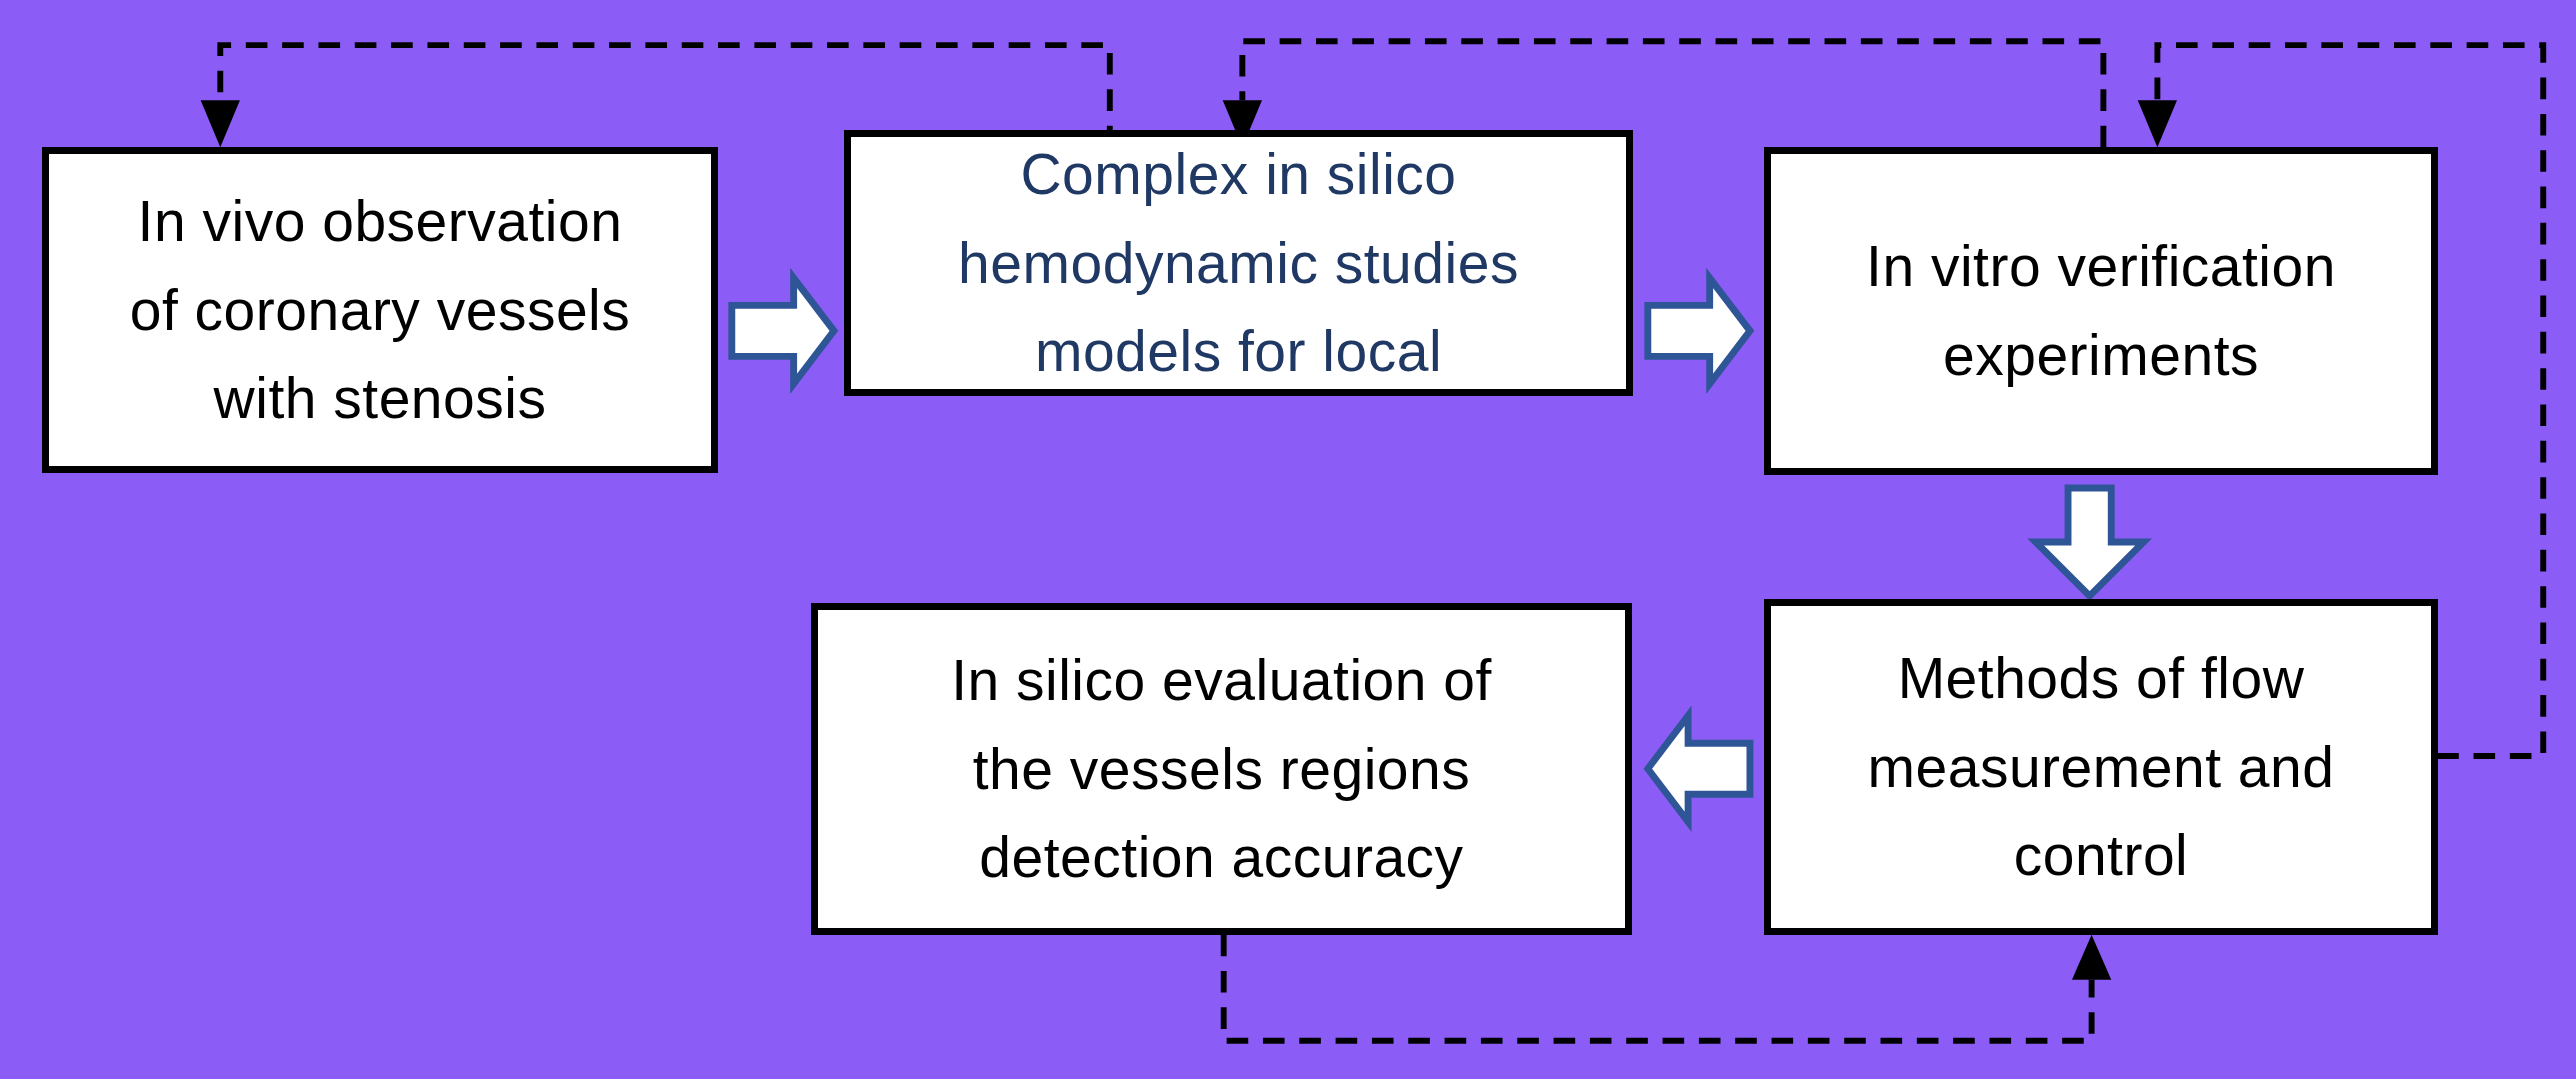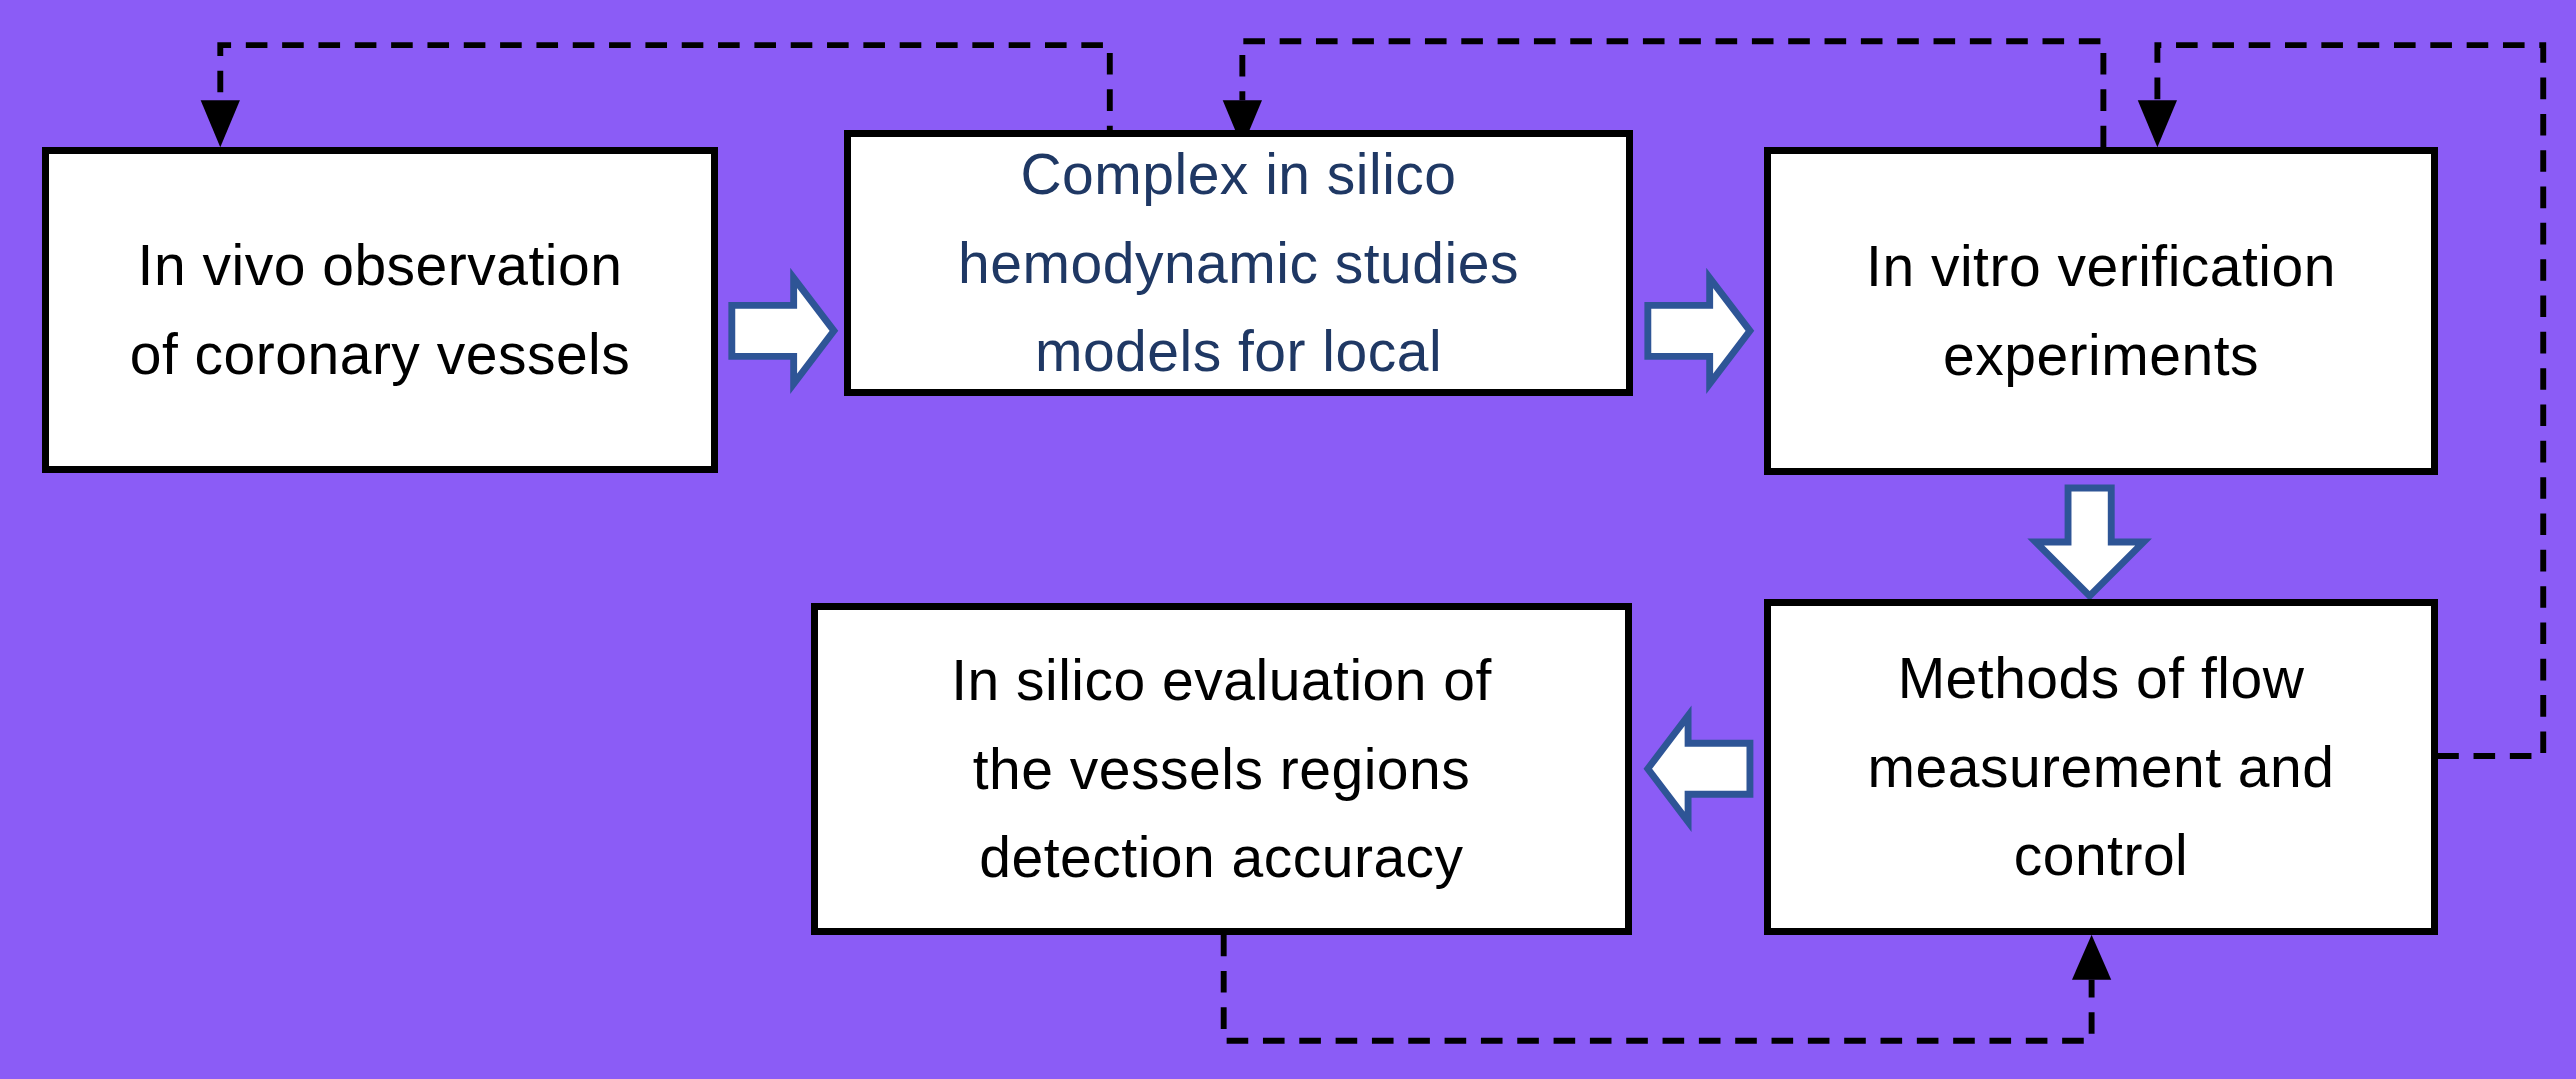--- a/index.html
+++ b/index.html
@@ -92,20 +92,21 @@
     </g>
 
     <g transform="translate(1678,729)">
       <polygon class="blockarrow" points="104,28 41,28 41,0 0,54 41,108 41,80 104,80"></polygon>
     </g>
   </svg>
 
   <div class="flowbox box1">
     <span>In vivo observation</span>
     <span>of coronary vessels</span>
+    <span>with stenosis</span>
   </div>
 
   <div class="flowbox box2">
     <span>Complex in silico</span>
     <span>hemodynamic studies</span>
     <span>models for local</span>
   </div>
 
   <div class="flowbox box3">
     <span>In vitro verification</span>

